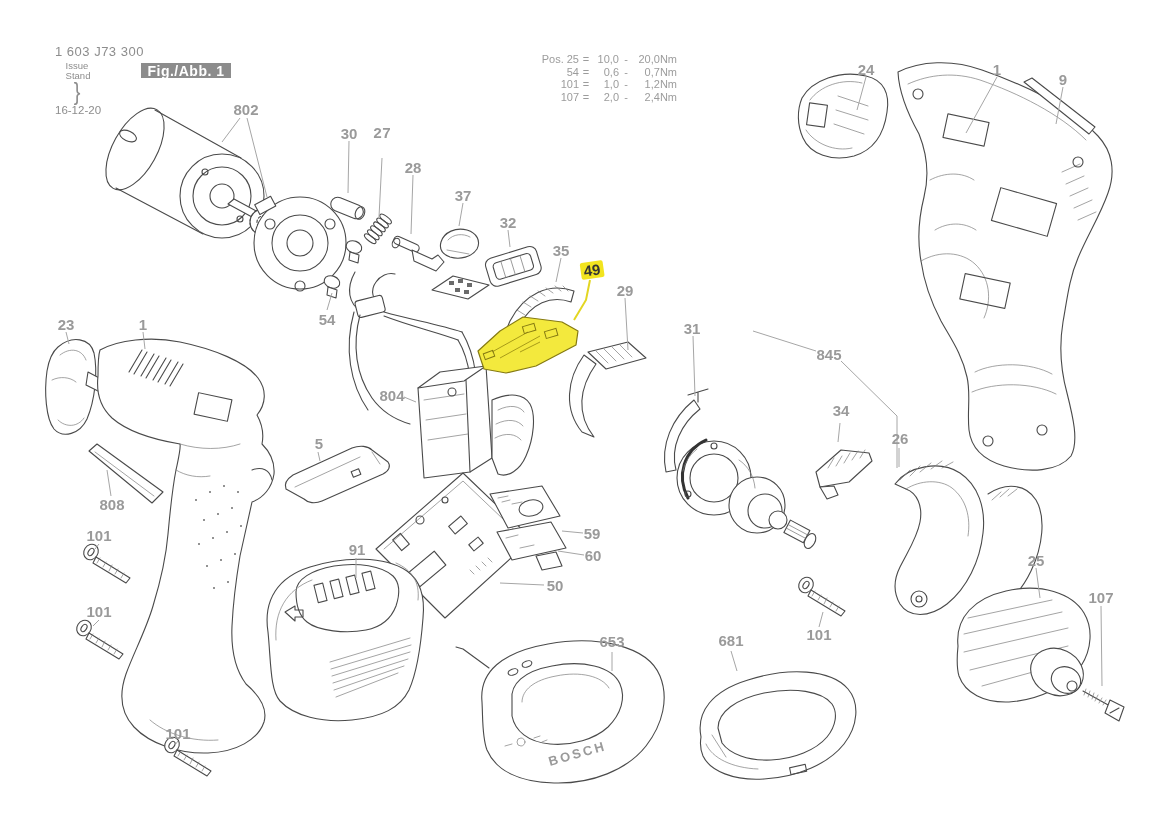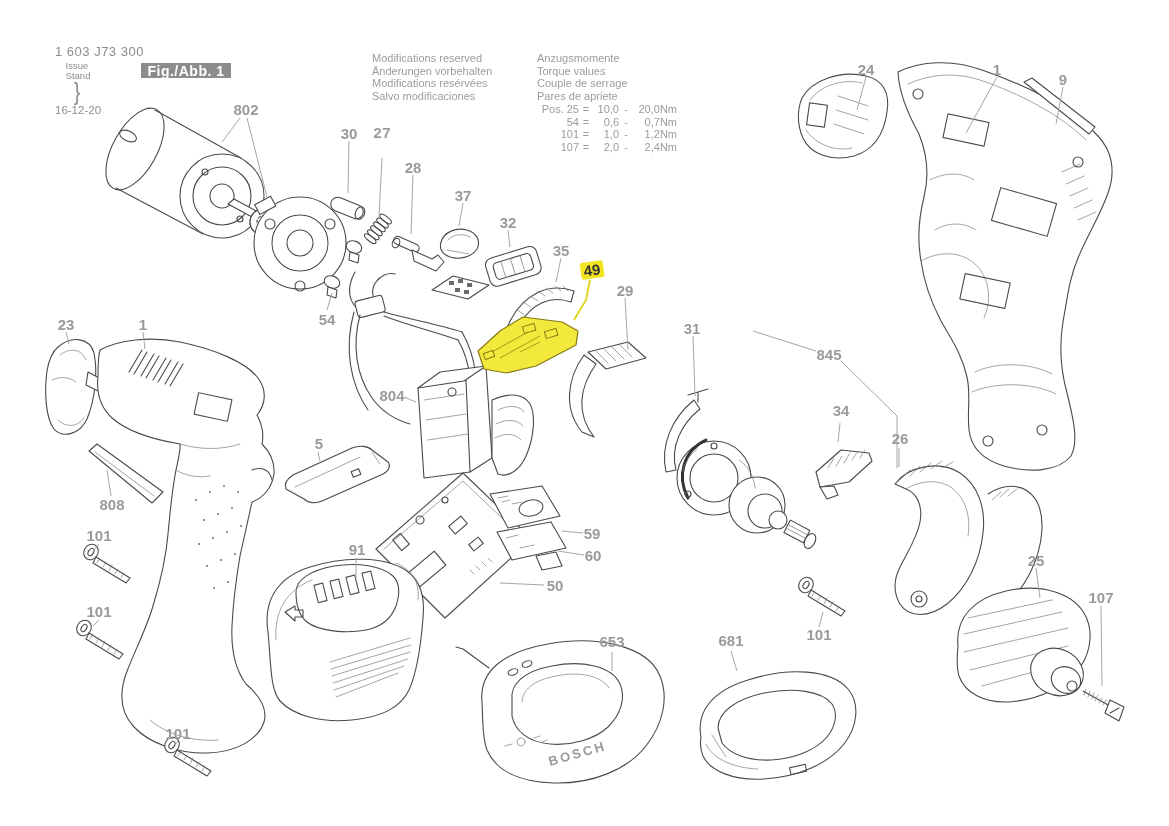--- a/index.html
+++ b/index.html
@@ -373,33 +373,21 @@
   <div class="issue-row">
     <div class="issue-col">
       <span>Issue</span>
       <span>Stand</span>
     </div>
     <span class="brace">}</span>
     <span class="issue-date">16-12-20</span>
   </div>
   <div class="fig-box">Fig./Abb. 1</div>
 
-  <div class="mods" id="mods">
-      <div>Modifications reserved</div>
-      <div>Änderungen vorbehalten</div>
-      <div>Modifications resérvées</div>
-      <div>Salvo modificaciones</div>
-    </div>
   <div class="torque">
-    <div id="torque-headings">
-        <div>Anzugsmomente</div>
-        <div>Torque values</div>
-        <div>Couple de serrage</div>
-        <div>Pares de apriete</div>
-      </div>
     <table>
         <tbody id="torque-rows">
           <tr>
             <td class="td-pos">Pos. 25</td>
             <td class="td-eq">=</td>
             <td class="td-min">10,0</td>
             <td class="td-dash">-</td>
             <td class="td-max">20,0Nm</td>
           </tr>
           <tr>

